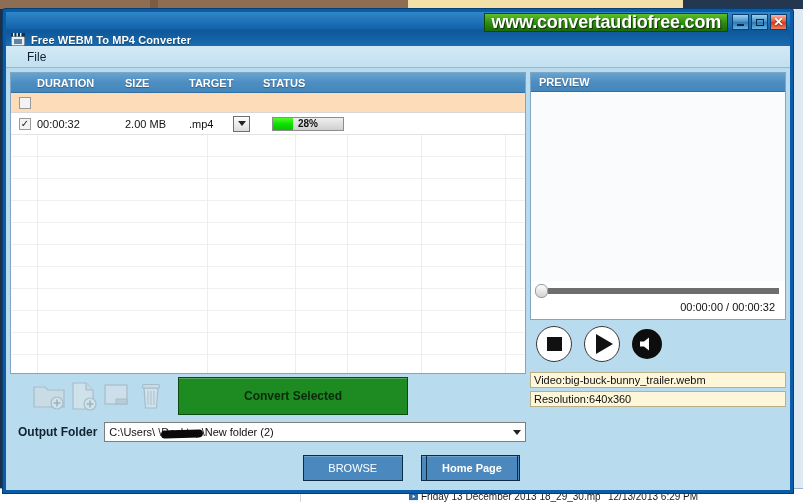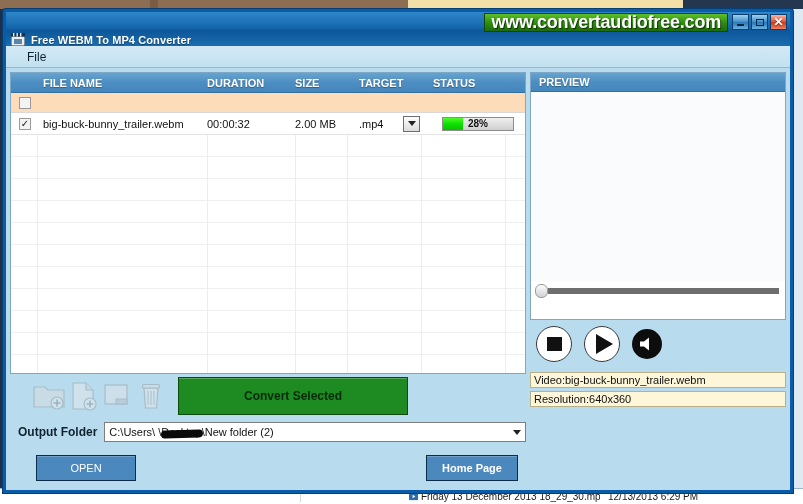--- a/index.html
+++ b/index.html
@@ -378,39 +378,37 @@
   </div>
 
   <div id="app-body">
 
     <div id="left-col">
 
       <div id="file-list-wrap">
 
         <div id="list-header">
           <div class="hcell c-check"></div>
-          <div class="hcell c-name">FILE NAME</div>
           <div class="hcell c-dur">DURATION</div>
           <div class="hcell c-size">SIZE</div>
           <div class="hcell c-targ">TARGET</div>
           <div class="hcell c-stat">STATUS</div>
           <div class="hcell c-tail"></div>
         </div>
 
         <div id="select-all-row">
           <div class="chkbox"></div>
         </div>
 
         <div id="file-row">
           <div class="c-check" style="display:flex;align-items:center">
             <div class="chkbox">
               <span class="chk-mark">✓</span>
             </div>
           </div>
-          <div class="cell c-name">big-buck-bunny_trailer.webm</div>
           <div class="cell c-dur">00:00:32</div>
           <div class="cell c-size">2.00 MB</div>
           <div class="cell c-targ" id="target-cell">
             <span id="target-ext">.mp4</span>
             <div id="target-dd">
               <div class="caret-dn"></div>
             </div>
           </div>
           <div class="cell c-stat">
             <div id="progress-outer">
@@ -461,40 +459,44 @@
       <div id="output-row">
         <span id="output-label">Output Folder</span>
         <div id="output-combo">
           <span id="output-path">C:\Users\            \Desktop\New folder (2)</span>
           <div id="redaction"></div>
           <div id="output-caret"></div>
         </div>
       </div>
 
       <div id="bottom-row">
+        <div class="blue-btn" id="btn-browse">
+          <span class="blue-btn-label">BROWSE</span>
+        </div>
         <div class="blue-btn" id="btn-open">
           <span class="blue-btn-label">OPEN</span>
         </div>
         <div class="blue-btn" id="btn-home">
           <span class="blue-btn-label">Home Page</span>
         </div>
       </div>
     </div>
 
     <div id="right-col">
       <div id="preview-box">
         <div id="preview-header">
           <span id="preview-title">PREVIEW</span>
         </div>
         <div id="preview-video"></div>
         <div id="seek-area">
           <div id="seek-track-wrap">
             <div id="seek-thumb"></div>
             <div id="seek-track"></div>
           </div>
+          <div id="timecode">00:00:00  /  00:00:32</div>
         </div>
       </div>
 
       <div id="player-controls">
         <div class="round-btn">
           <div class="glyph-stop"></div>
         </div>
         <div class="round-btn">
           <div class="glyph-play"></div>
         </div>

